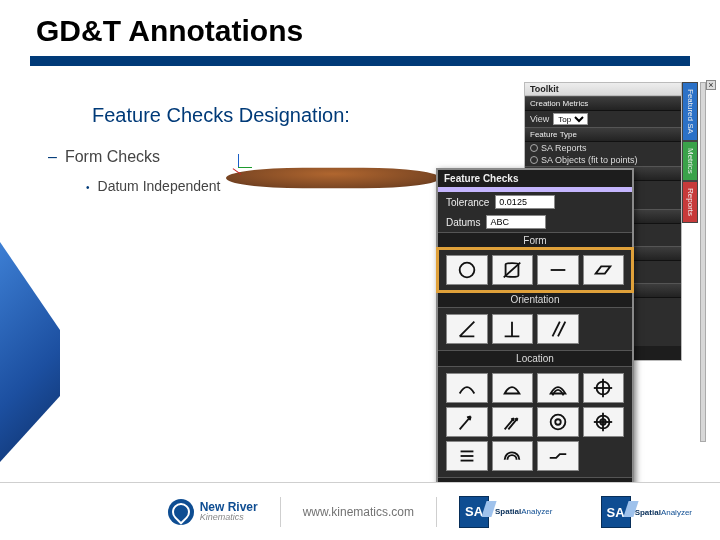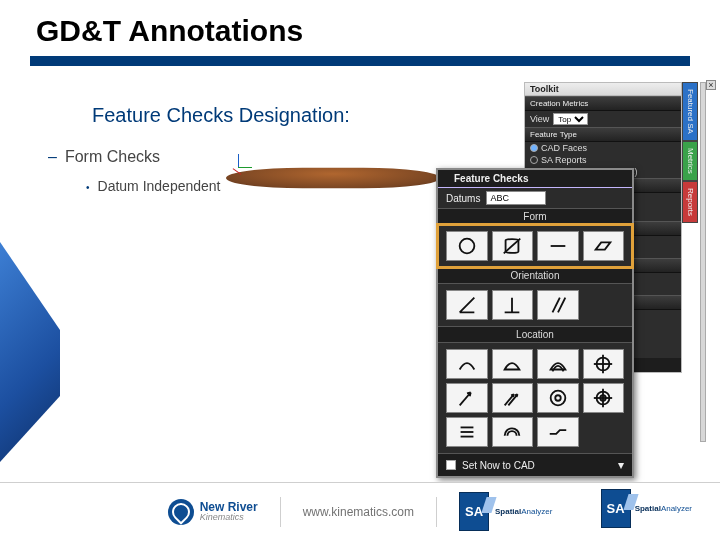--- a/index.html
+++ b/index.html
@@ -34,21 +34,21 @@
   .toolkit .radio{display:flex;align-items:center;gap:3px;padding:1px 5px;background:#2d2d2d;color:#ddd}
   .toolkit .radio .r{width:8px;height:8px;border-radius:50%;border:1px solid #aaa;display:inline-block}
   .toolkit .radio .r.on{background:#6fb2ff}
   .rtabs{position:absolute;top:82px;right:22px;width:16px;display:flex;flex-direction:column}
   .rtabs div{writing-mode:vertical-rl;font-size:8px;color:#eee;padding:6px 2px;border:1px solid #444}
   .rt1{background:#2b71c7}.rt2{background:#3aa24a}.rt3{background:#c73a3a}
   .vbar{position:absolute;top:82px;right:14px;width:6px;height:360px;background:#d7d7d7;border:1px solid #aaa}
 
   
   .panel{position:absolute;top:168px;left:436px;width:198px;background:#2b2b2b;border:2px solid #8a8a8a;box-shadow:2px 2px 6px rgba(0,0,0,.5);font-size:10px;color:#eee}
-  .panel .phdr{background:#1d1d1d;padding:3px 16px;font-size:10px;font-weight:700;border-bottom:1px solid #c4b5fd}
+  .panel .phdr{background:#1d1d1d;padding:3px 6px;font-size:10px;font-weight:700;border-bottom:5px solid #c4b5fd}
   .panel .prow{display:flex;align-items:center;gap:6px;padding:3px 8px}
   .panel input{height:14px;font-size:9px;padding:0 3px;border:1px solid #888;background:#fff;color:#000;width:60px}
   .panel .grp{background:#1d1d1d;color:#ddd;text-align:center;font-size:10px;padding:2px 0;border-top:1px solid #555;border-bottom:1px solid #555}
   .panel .grid{display:grid;grid-template-columns:repeat(4,1fr);gap:4px;padding:6px 8px}
   .cell{height:30px;background:#f4f4f4;border:1px solid #888;display:flex;align-items:center;justify-content:center;position:relative}
   .cell svg{width:22px;height:22px;stroke:#111;stroke-width:2;fill:none}
   .grid.form{outline:3px solid #e0a13a;outline-offset:-1px}
   .panel .ft{display:flex;align-items:center;gap:6px;padding:4px 8px;background:#1d1d1d;border-top:1px solid #555}
   .panel .chk{width:10px;height:10px;border:1px solid #aaa;background:#fff}
 
@@ -57,21 +57,21 @@
 
   
   .foot{position:absolute;left:0;bottom:0;height:58px;width:100%;border-top:1px solid #cfcfcf;display:flex;align-items:center;justify-content:center;gap:22px;background:#fff}
   .foot .sep{width:1px;height:30px;background:#cfcfcf}
   .nrk,.sa{display:flex;align-items:center;gap:6px}
   .nrk .sw{width:26px;height:26px;border-radius:50%;background:#0e4d92;position:relative}
   .nrk .sw::after{content:"";position:absolute;inset:4px;border:2px solid #fff;border-radius:50% 50% 0 50%;transform:rotate(45deg)}
   .nrk .t1{font-size:12px;color:#0e4d92;font-weight:700;line-height:1}
   .nrk .t2{font-size:9px;color:#888;font-style:italic;line-height:1}
   .url{font-size:12px;color:#737373}
-  .sa .blk{width:30px;height:39px;background:#0e4d92;color:#fff;font-weight:700;font-size:13px;display:flex;align-items:center;justify-content:center;border:1px solid #072e59;position:relative}
+  .sa .blk{width:30px;height:32px;background:#0e4d92;color:#fff;font-weight:700;font-size:13px;display:flex;align-items:center;justify-content:center;border:1px solid #072e59;position:relative}
   .sa .blk::after{content:"";position:absolute;right:-6px;top:4px;width:10px;height:16px;background:#9fc2ec;transform:skew(-18deg)}
   .sa .lab{font-size:8px;color:#0e4d92}
   .sa .lab b{color:#072e59}
   .sa2{position:absolute;right:28px;bottom:12px;display:flex;align-items:center;gap:4px}
 
   .closex{position:absolute;top:80px;right:4px;width:10px;height:10px;font-size:9px;line-height:9px;text-align:center;border:1px solid #888;background:#ddd;color:#333}
 </style>
 </head>
 <body>
 
@@ -98,24 +98,20 @@
 
 <div class="closex">×</div>
 <div class="toolkit">
   <div class="hdr">Toolkit</div>
   <div class="sect">Creation Metrics</div>
   <div class="row">
     <span>View</span>
     <select><option>Top</option></select>
   </div>
   <div class="sect">Feature Type</div>
-  <div class="radio">
-      <span class="r on"></span>
-      <span>CAD Faces</span>
-    </div>
   <div class="radio">
       <span class="r"></span>
       <span>SA Reports</span>
     </div>
   <div class="radio">
       <span class="r"></span>
       <span>SA Objects (fit to points)</span>
     </div>
   <div class="sect">Datums</div>
   <div class="row" style="height:28px;background:#2d2d2d"></div>
@@ -133,20 +129,24 @@
 <div class="rtabs">
   <div class="rt1">Featured SA</div>
   <div class="rt2">Metrics</div>
   <div class="rt3">Reports</div>
 </div>
 <div class="vbar"></div>
 
 <div class="panel">
   <div class="phdr">Feature Checks</div>
   <div class="prow">
+    <span>Tolerance</span>
+    <input type="text" value="0.0125" style="">
+  </div>
+  <div class="prow">
     <span>Datums</span>
     <input type="text" value="ABC" style="">
   </div>
 
   <div class="grp">Form</div>
   <div class="grid form">
     <div class="cell">
         <svg viewBox="0 0 24 24">
           <circle cx="12" cy="12" r="8"></circle>
         </svg>

